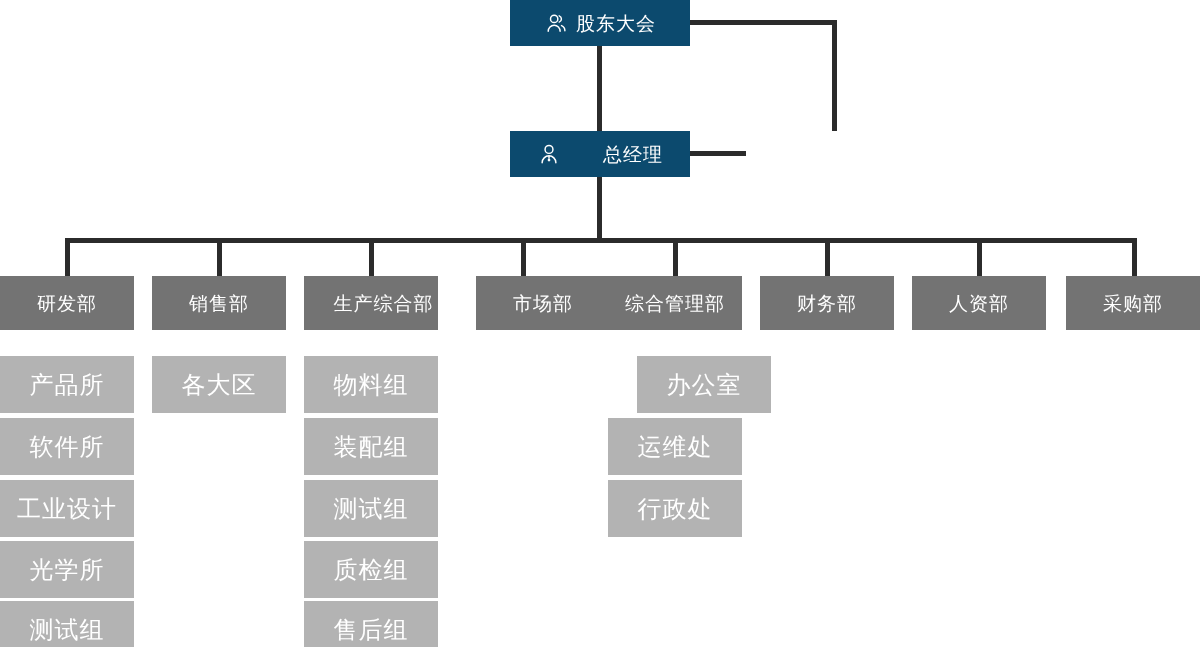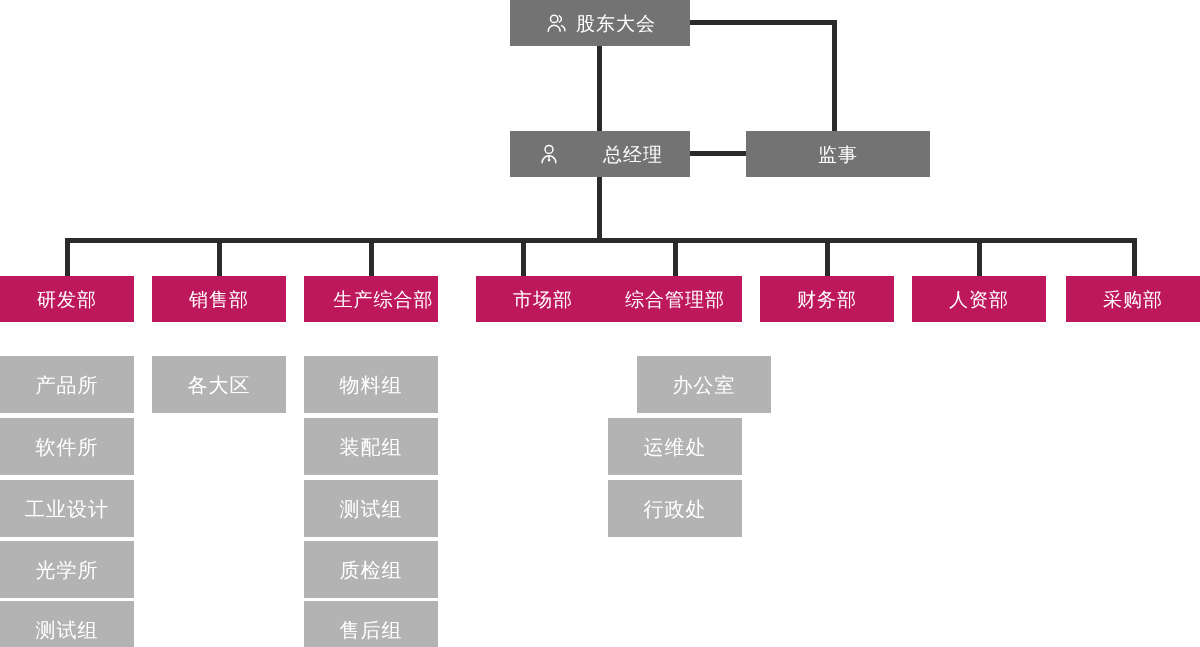--- a/index.html
+++ b/index.html
@@ -25,32 +25,32 @@
     align-items: center;
     justify-content: center;
     color: #ffffff;
     font-size: 19px;
     letter-spacing: 1px;
     line-height: 1;
     white-space: nowrap;
     user-select: none;
   }
   .node.exec {
-    background: #737373;
+    background: #0c4a6e;
     height: 46px;
   }
   .node.dept {
-    background: #be185d;
-    height: 46px;
+    background: #737373;
+    height: 54px;
     font-size: 19px;
   }
   .node.sub {
     background: #b3b3b3;
     height: 57px;
-    font-size: 20px;
+    font-size: 24px;
     letter-spacing: 1px;
   }
   .node .label {
     display: inline-block;
   }
   .node .ico {
     display: inline-flex;
     align-items: center;
     justify-content: center;
     width: 24px;
@@ -107,23 +107,20 @@
       <svg viewBox="0 0 24 24" width="22" height="22" fill="none" stroke="#ffffff" stroke-width="1.6" stroke-linecap="round" stroke-linejoin="round">
         <circle cx="12" cy="7" r="4.3"></circle>
         <path d="M4.5 21.5c0-4.1 3.4-7.5 7.5-7.5s7.5 3.4 7.5 7.5"></path>
         <path d="M12 14.5v2.2"></path>
         <circle cx="12" cy="18.6" r="1.5" fill="#ffffff" stroke="none"></circle>
       </svg>
     </span>
     <span class="label">总经理</span>
   </div>
 
-  <div class="node exec" style="left:746px; top:131px; width:184px;">
-    <span class="label">监事</span>
-  </div>
 
   <div class="node dept" style="left:0px; top:276px; width:134px;">
     <span class="label">研发部</span>
   </div>
   <div class="node dept" style="left:152px; top:276px; width:134px;">
     <span class="label">销售部</span>
   </div>
   <div class="node dept" style="left:304px; top:276px; width:134px;padding-left:25px;">
     <span class="label">生产综合部</span>
   </div>

